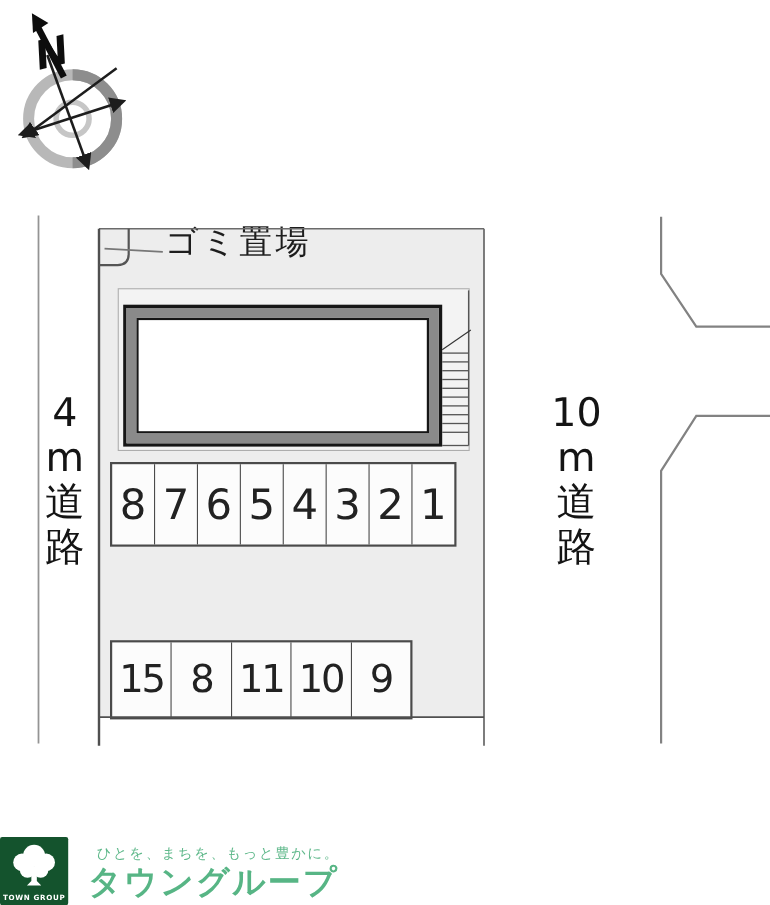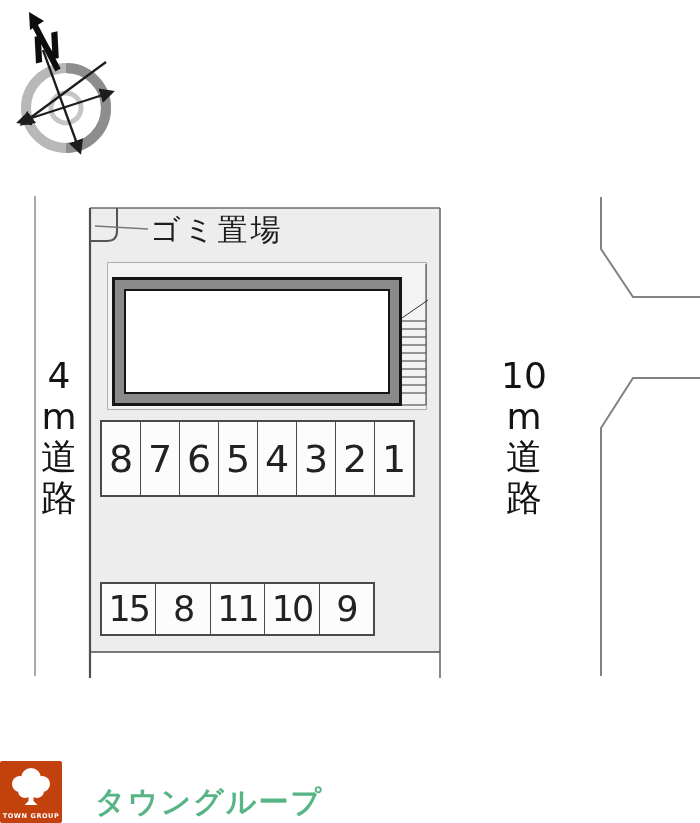--- a/index.html
+++ b/index.html
@@ -17,34 +17,34 @@
             border:3px solid #161616;}
   .building .mid{width:100%;height:100%;box-sizing:border-box;border:9px solid #8a8a8a;}
   .building .core{width:100%;height:100%;box-sizing:border-box;border:2px solid #161616;background:#ffffff;}
 
   
   .prow{position:absolute;display:flex;background:#fcfcfc;border:2px solid #4a4a4a;box-sizing:border-box;}
   .prow .cell{flex:1;display:flex;align-items:center;justify-content:center;
               border-right:1px solid #4a4a4a;color:#222;}
   .prow .cell:last-child{border-right:none;}
   .row1{left:100px;top:420px;width:315px;height:77px;font-size:38px;}
-  .row2{left:100px;top:582px;width:275px;height:54px;font-size:35px;letter-spacing:-2px;text-align:center;}
+  .row2{left:100px;top:582px;width:275px;height:72px;font-size:35px;letter-spacing:-2px;text-align:center;}
 
   
-  .garbage-label{position:absolute;left:150px;top:210px;font-size:30px;color:#1d1d1d;letter-spacing:3px;}
+  .garbage-label{position:absolute;left:150px;top:200px;font-size:30px;color:#1d1d1d;letter-spacing:3px;}
   .road-label{position:absolute;color:#141414;font-size:36px;line-height:1.13;text-align:center;}
   .road-left{left:38px;top:356px;width:42px;}
   .road-right{left:496px;top:356px;width:56px;}
 
   
-  .logo-box{position:absolute;left:0;top:761px;width:62px;height:62px;background:#c2410c;border-radius:2px;}
+  .logo-box{position:absolute;left:0;top:761px;width:62px;height:62px;background:#14532d;border-radius:2px;}
   .logo-box .town{position:absolute;bottom:3px;left:0;width:100%;text-align:center;
                   color:#ffffff;font-size:6.5px;font-weight:bold;letter-spacing:0.6px;}
   .slogan{position:absolute;left:88px;top:767px;font-size:13px;letter-spacing:1.5px;color:#5eb88a;}
-  .brand{position:absolute;left:80px;top:782px;font-size:30px;font-weight:bold;letter-spacing:2px;color:#57b585;margin-left:15px;}
+  .brand{position:absolute;left:80px;top:782px;font-size:30px;font-weight:bold;letter-spacing:2px;color:#57b585;}
 </style>
 </head>
 <body>
 
 <div class="canvas">
 
   <div class="property-fill"></div>
   <div class="inner-site"></div>
 
   <div class="prow row1">
@@ -148,15 +148,16 @@
         <circle cx="31" cy="17" r="10"></circle>
         <circle cx="20" cy="23" r="8"></circle>
         <circle cx="42" cy="23" r="8"></circle>
         <circle cx="25" cy="30" r="7"></circle>
         <circle cx="37" cy="30" r="7"></circle>
         <path d="M28.5,28 h5 v12 l4,4 h-13 l4,-4 z"></path>
       </g>
     </svg>
     <div class="town">TOWN GROUP</div>
   </div>
+  <div class="slogan">ひとを、まちを、もっと豊かに。</div>
   <div class="brand">タウングループ</div>
 
 </div>
 
 </body></html>

